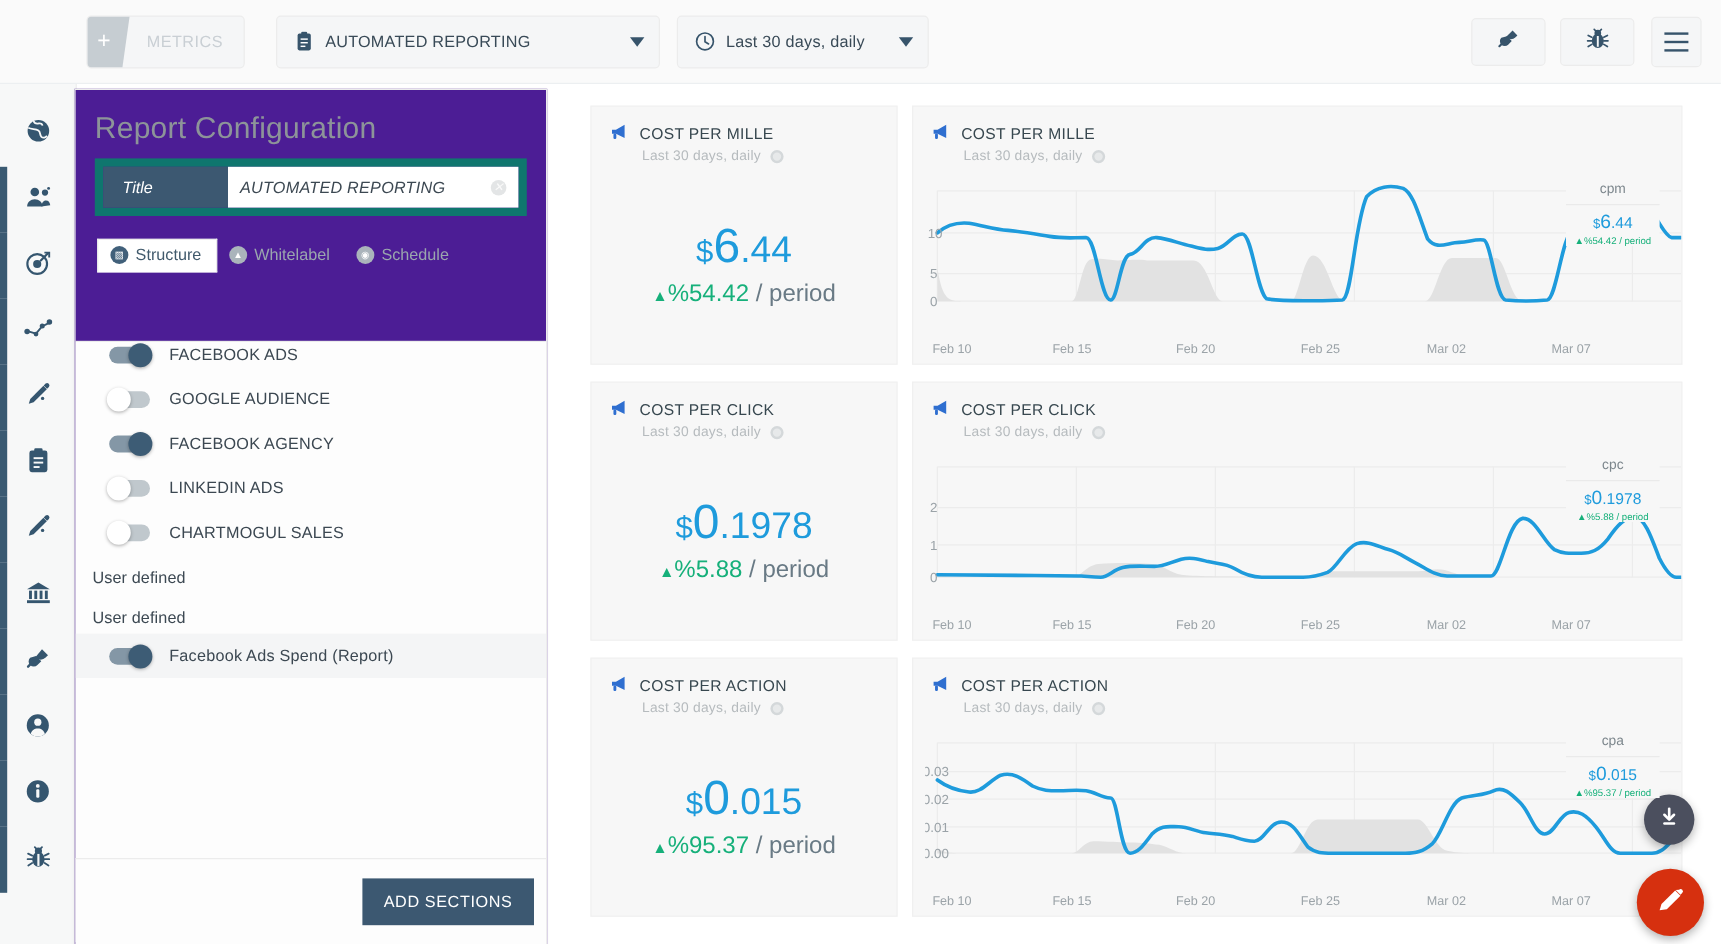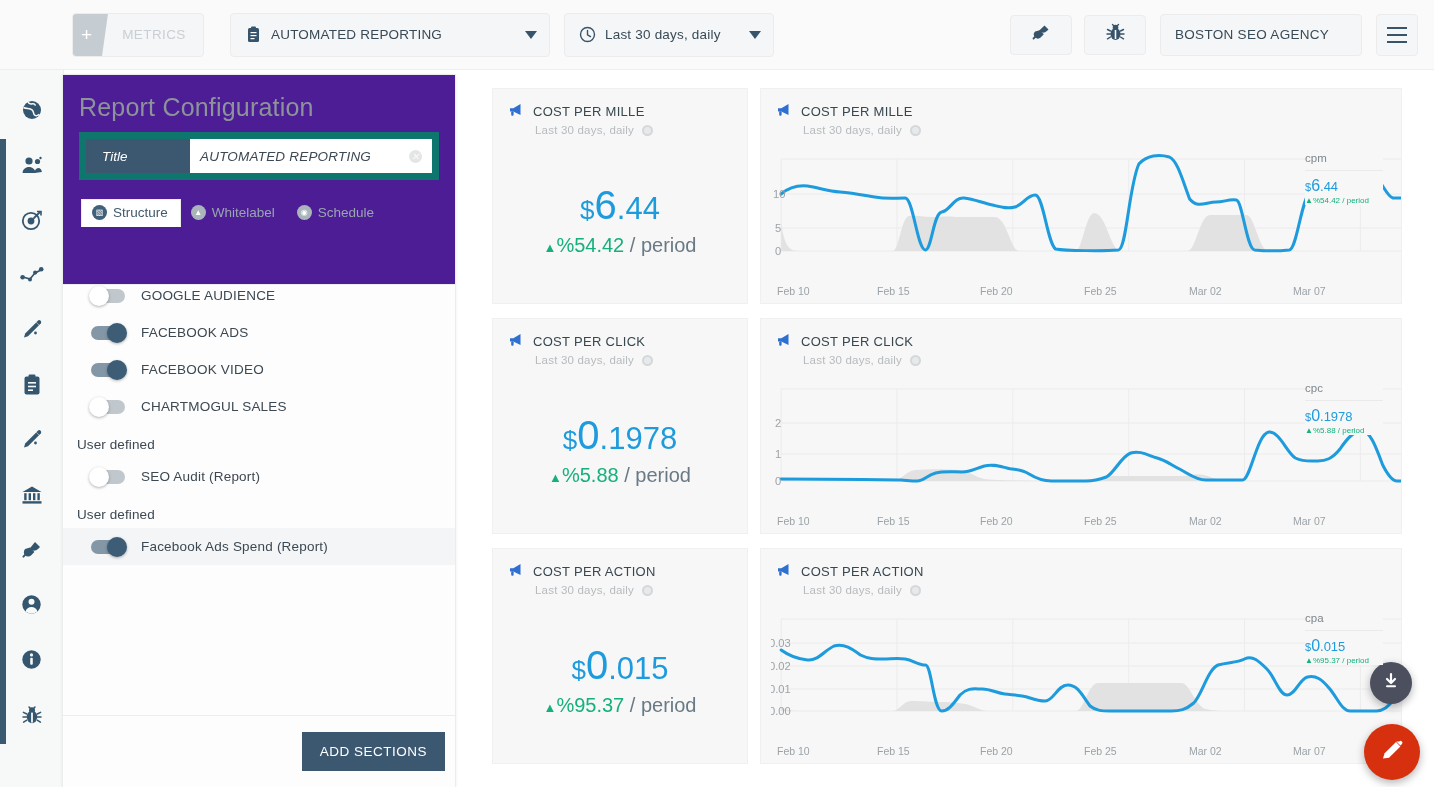--- a/index.html
+++ b/index.html
@@ -314,21 +314,21 @@
   .kpi-delta .pct { color: #16b07a; }
 
   
   .chart-area {
     position: absolute; left: 10px; right: 0; top: 58px;
     height: 158px;
   }
   .legend-box {
     position: absolute; right: 18px; top: 0;
     width: 78px;
-    text-align: left;
+    text-align: center;
     z-index: 4;
     background: #f7f7f7;
   }
   .legend-ttl {
     font-size: 11.5px; color: #7d878d;
     padding: 5px 0 6px;
     border-bottom: 1px solid #eaeaea;
   }
   .legend-val {
     color: #1e9bdc; padding-top: 6px;
@@ -423,24 +423,20 @@
       <svg width="21" height="21" viewBox="0 0 21 21">
           <ellipse cx="10.5" cy="12" rx="5" ry="6" fill="#37546b"></ellipse>
           <circle cx="10.5" cy="5.5" r="2.8" fill="#37546b"></circle>
           <path d="M10.5 5.5l-3 -3M10.5 5.5l3 -3" stroke="#37546b" stroke-width="1.4" stroke-linecap="round"></path>
           <path d="M5.5 9l-3-1.5M5.5 12h-3.5M5.5 15l-3 1.8M15.5 9l3-1.5M15.5 12h3.5M15.5 15l3 1.8" stroke="#37546b" stroke-width="1.4" stroke-linecap="round"></path>
           <rect x="9.7" y="8" width="1.6" height="9" fill="#f5f6f7"></rect>
         </svg>
     </span>
   </div>
 
-  <div class="tb-account">
-    <span class="a-lbl">BOSTON SEO AGENCY</span>
-    <span class="caret"></span>
-  </div>
 
   <div class="tb-burger">
     <i></i>
     <i></i>
     <i></i>
   </div>
 </div>
 
 <div class="rail">
 
@@ -614,60 +610,60 @@
       <span>Schedule</span>
     </div>
   </div>
   <div class="tablist-divider"></div>
 
   <div class="sectionlist">
     <div class="sl-inner" style="margin-top:-8px;">
 
 
       <div class="sw-row">
+        <div class="switch on">
+            <span class="knob"></span>
+          </div>
+        <div class="sw-lbl">FACEBOOK ADS</div>
+      </div>
+
+      <div class="sw-row">
         <div class="switch">
             <span class="knob"></span>
           </div>
         <div class="sw-lbl">GOOGLE AUDIENCE</div>
       </div>
 
+
       <div class="sw-row">
         <div class="switch on">
             <span class="knob"></span>
           </div>
-        <div class="sw-lbl">FACEBOOK ADS</div>
+        <div class="sw-lbl">FACEBOOK AGENCY</div>
       </div>
 
 
       <div class="sw-row">
-        <div class="switch on">
+        <div class="switch">
             <span class="knob"></span>
           </div>
-        <div class="sw-lbl">FACEBOOK VIDEO</div>
-      </div>
-
-
+        <div class="sw-lbl">LINKEDIN ADS</div>
+      </div>
 
 
 
       <div class="sw-row">
         <div class="switch">
             <span class="knob"></span>
           </div>
         <div class="sw-lbl">CHARTMOGUL SALES</div>
       </div>
 
       <div class="group-lbl">User defined</div>
 
-      <div class="sw-row">
-        <div class="switch">
-            <span class="knob"></span>
-          </div>
-        <div class="sw-lbl">SEO Audit (Report)</div>
-      </div>
 
       <div class="group-lbl">User defined</div>
 
       <div class="sw-row highlight">
         <div class="switch on">
             <span class="knob"></span>
           </div>
         <div class="sw-lbl">Facebook Ads Spend (Report)</div>
       </div>
 

